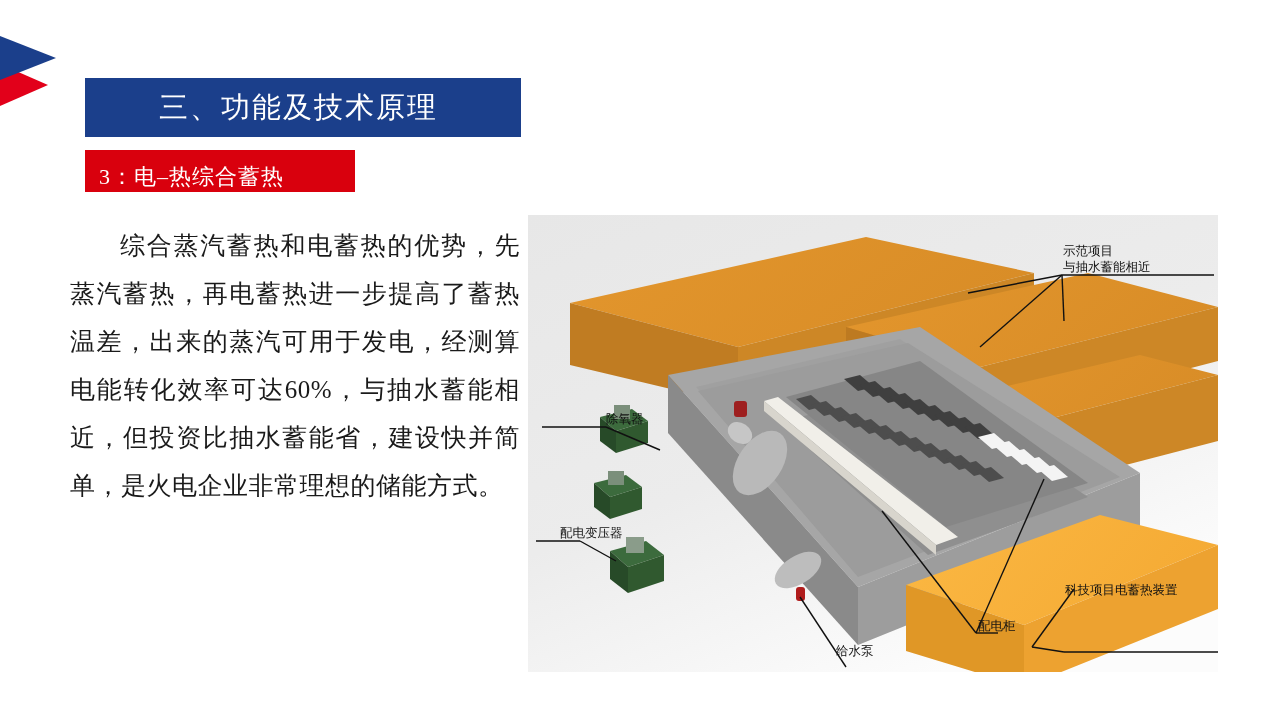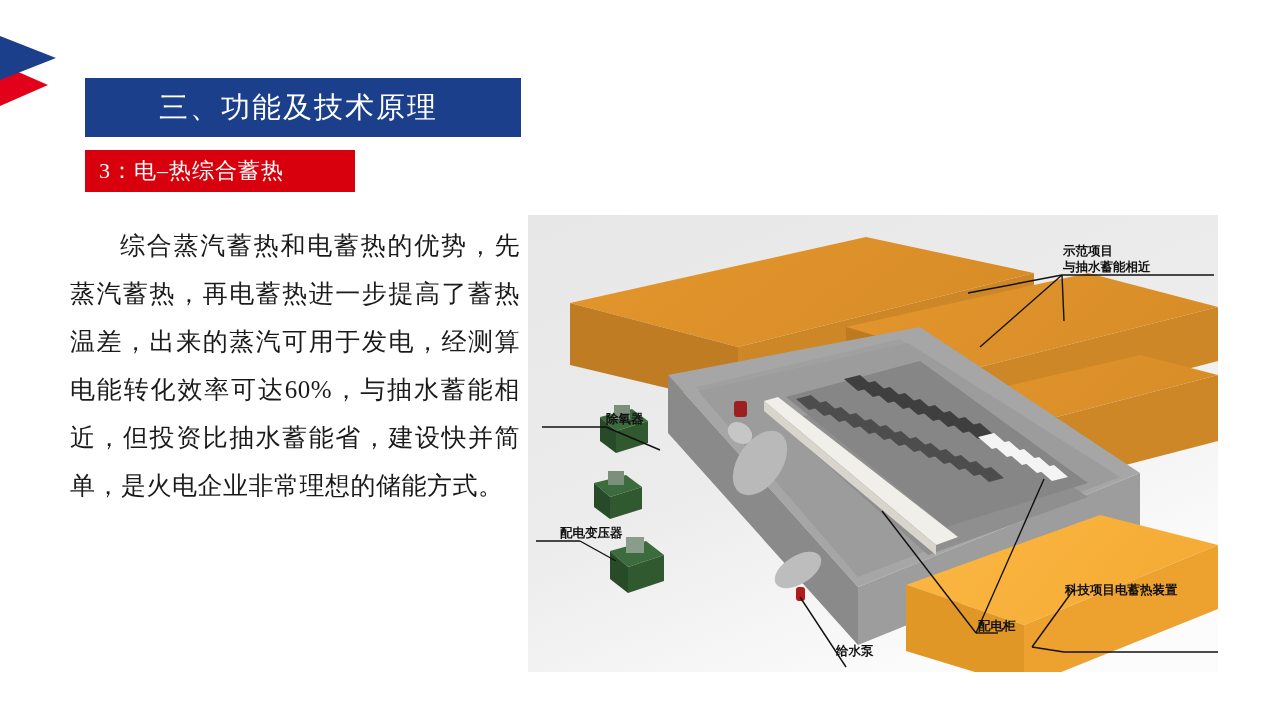--- a/index.html
+++ b/index.html
@@ -72,21 +72,21 @@
 
   
   .sub-bar {
     position: absolute;
     left: 85px;
     top: 150px;
     width: 270px;
     height: 42px;
     background: #d9000d;
     display: flex;
-    align-items: center;
+    align-items: flex-end;
   }
   .sub-bar-text {
     color: #ffffff;
     font-size: 22px;
     padding-left: 14px;
     font-family: "Liberation Serif", "DejaVu Serif", serif;
     white-space: nowrap;
     letter-spacing: 1px;
   }
 
@@ -115,21 +115,21 @@
     background: linear-gradient(150deg, #e9e9e9 0%, #e4e4e4 35%, #efefef 62%, #fbfbfb 100%);
     overflow: hidden;
   }
   .figure svg { display: block; }
 
   .fig-label {
     position: absolute;
     font-size: 12.5px;
     color: #111111;
     font-family: "DejaVu Sans", "Liberation Sans", sans-serif;
-    font-weight: 700;
+    font-weight: 400;
     white-space: nowrap;
     line-height: 16px;
   }
   .lbl-demo      { left: 1063px; top: 243px; }
   .lbl-sci       { left: 1065px; top: 582px; }
   .lbl-deaerator { left: 582px;  top: 411px; margin-left: 24px; }
   .lbl-transf    { left: 560px;  top: 525px; text-align: right; }
   .lbl-pump      { left: 836px;  top: 643px; }
   .lbl-cabinet   { left: 963px;  top: 618px; margin-left: 15px; }
 </style>

